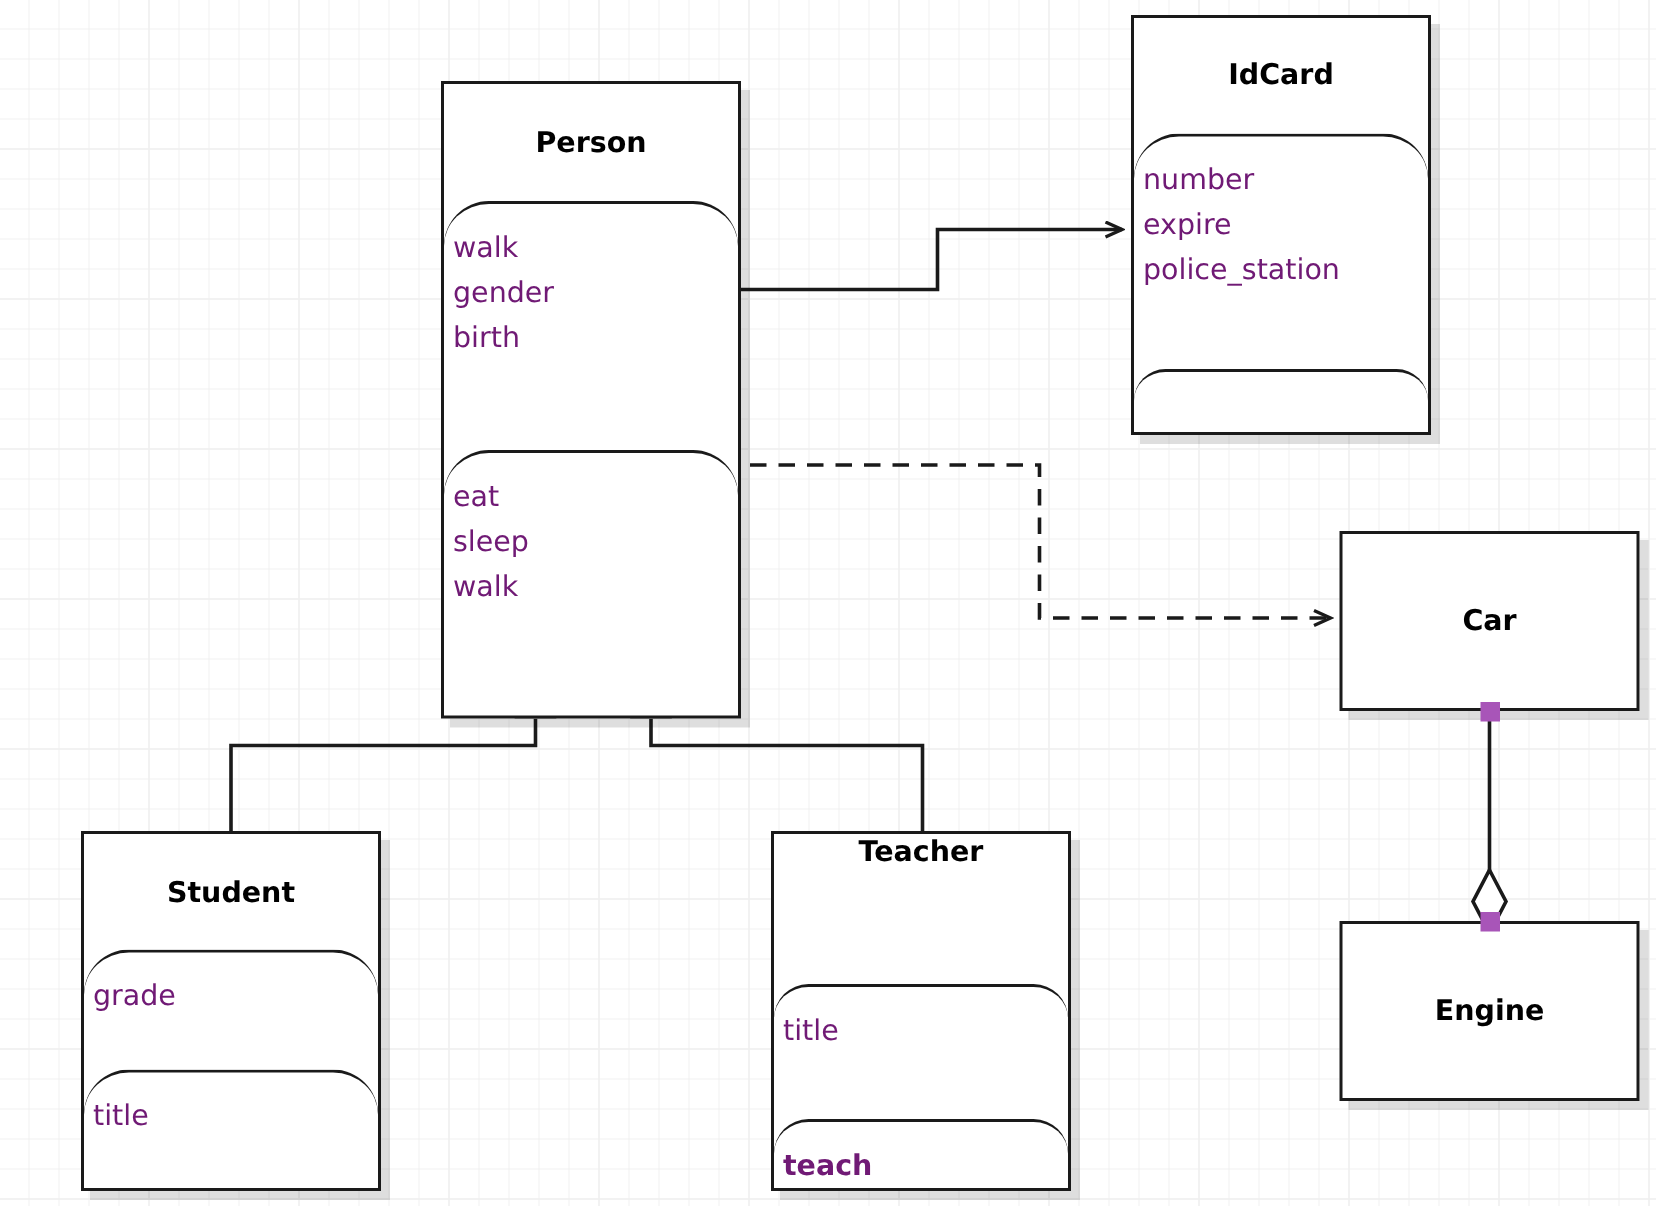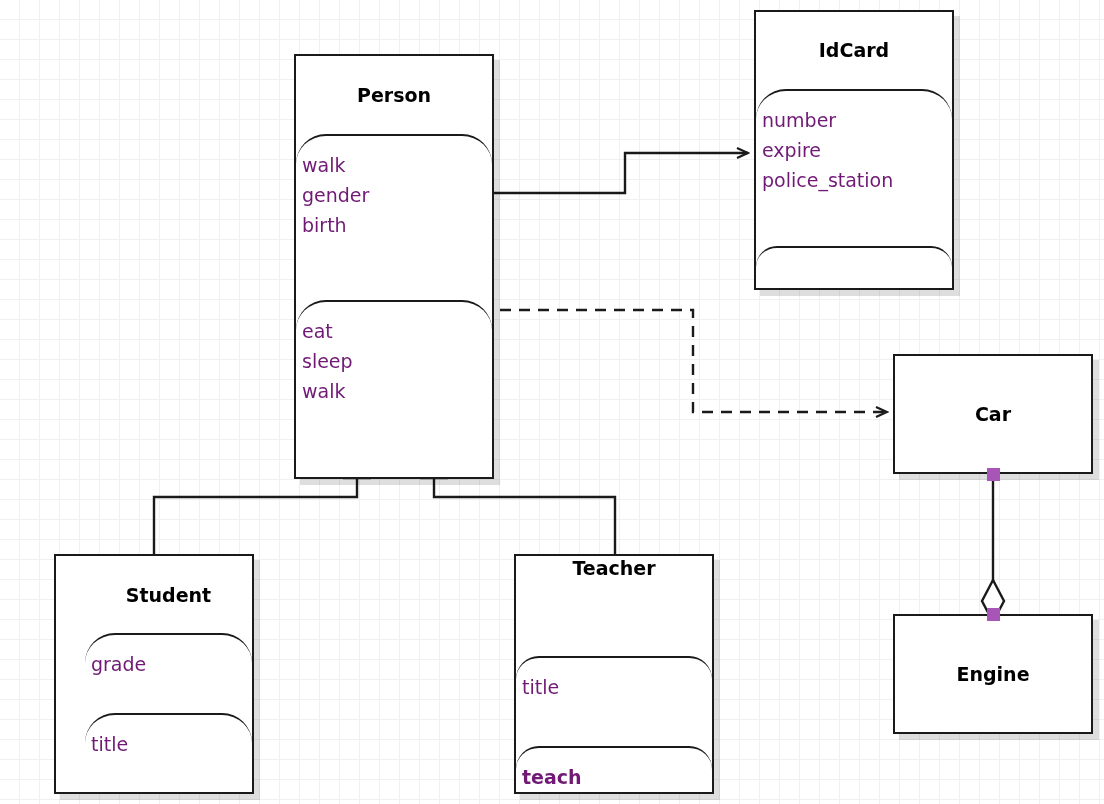--- a/index.html
+++ b/index.html
@@ -77,21 +77,21 @@
   #cls-idcard .cls-name { height: 78px; border-radius: 22px; }
   #cls-idcard .cls-attrs { height: 159px; }
   #cls-idcard .cls-ops { height: 43px; }
   
   #cls-car { left: 893px; top: 354px; width: 200px; height: 120px; }
   #cls-car .cls-name { height: 116px; }
   
   #cls-engine { left: 893px; top: 614px; width: 200px; height: 120px; }
   #cls-engine .cls-name { height: 116px; }
   
-  #cls-student { left: 54px; top: 554px; width: 200px; height: 240px; padding-left: 29px; }
+  #cls-student { left: 54px; top: 554px; width: 200px; height: 240px; }
   #cls-student .cls-name { height: 78px; }
   #cls-student .cls-attrs { height: 80px; }
   #cls-student .cls-ops { height: 80px; }
   
   #cls-teacher { left: 514px; top: 554px; width: 200px; height: 240px; gap: 44px; }
   #cls-teacher .cls-name { height: 78px; }
   #cls-teacher .cls-attrs { height: 80px; margin-top: 32px; }
   #cls-teacher .cls-ops { height: 80px; font-weight: bold; }
 
   .handle {

